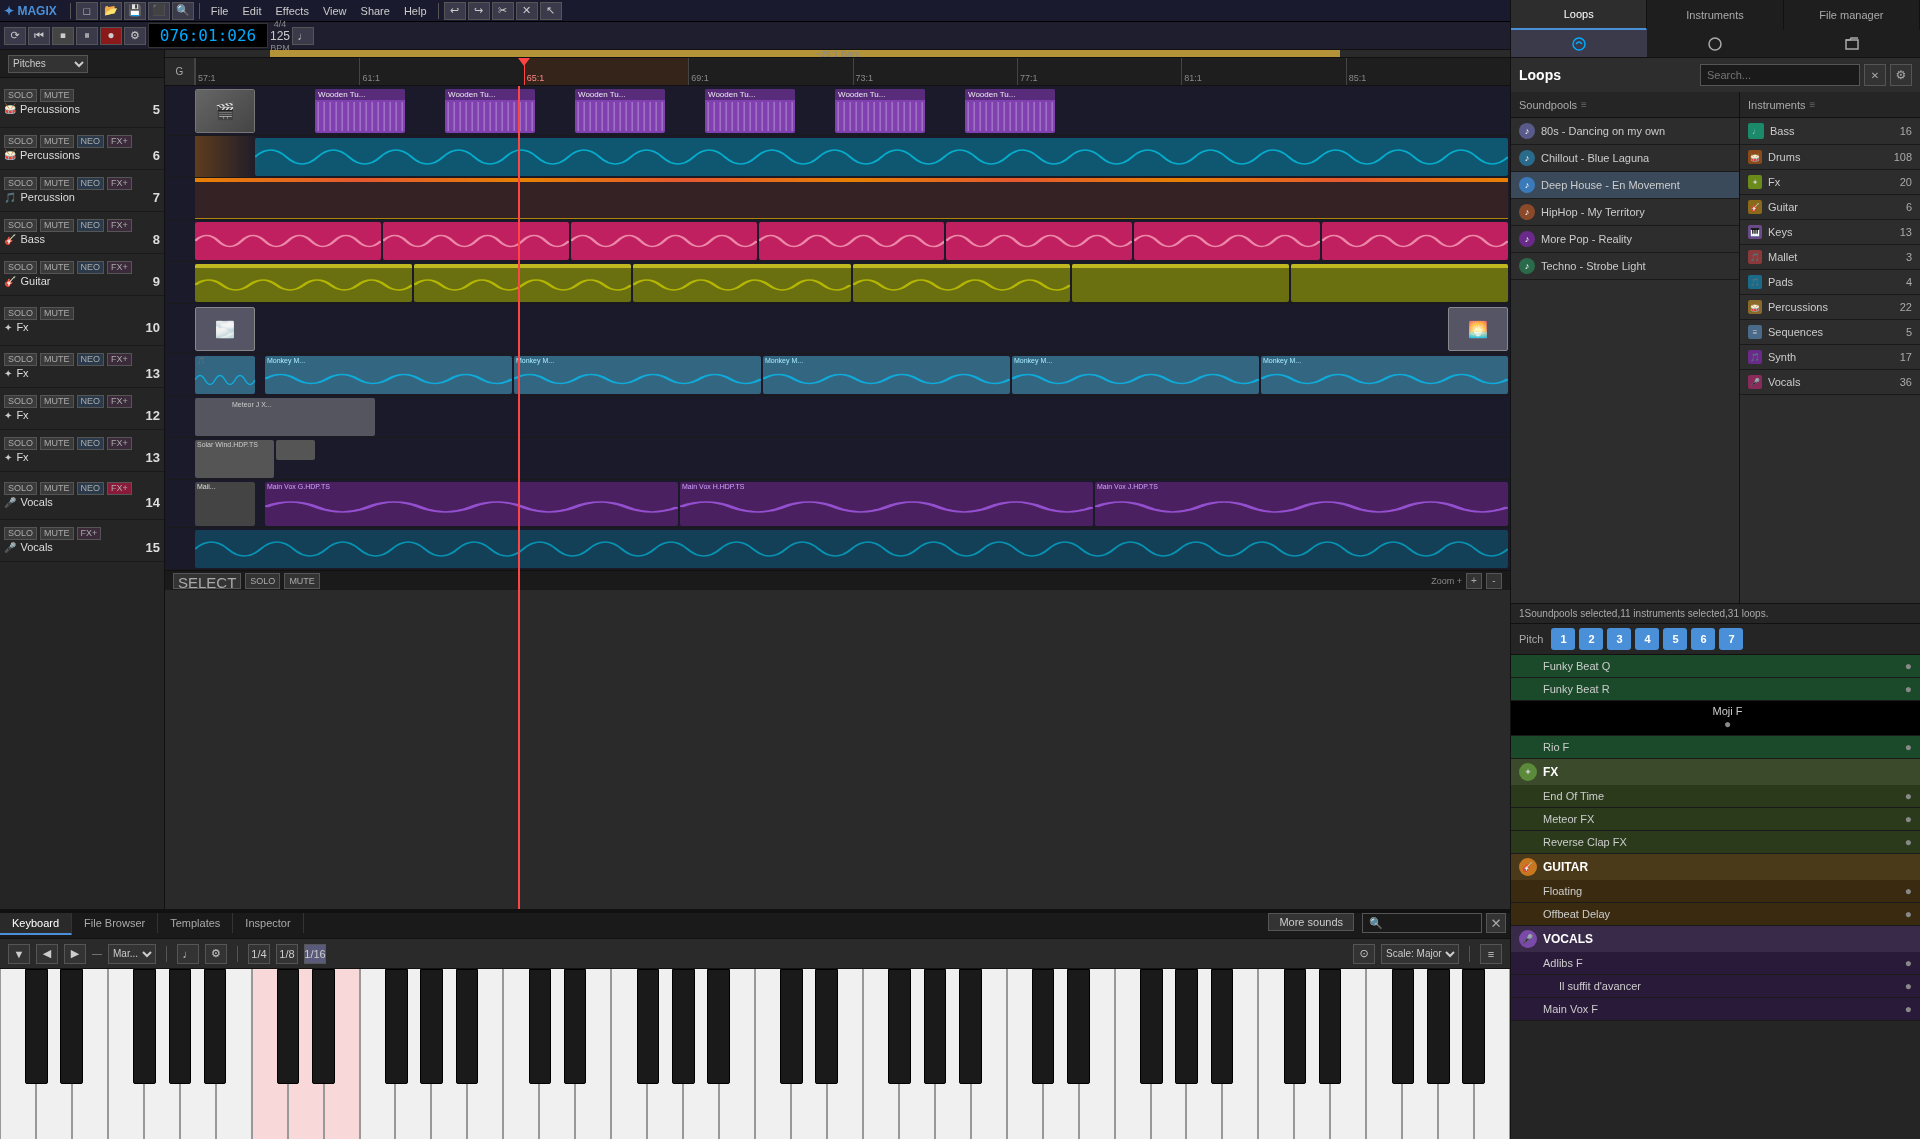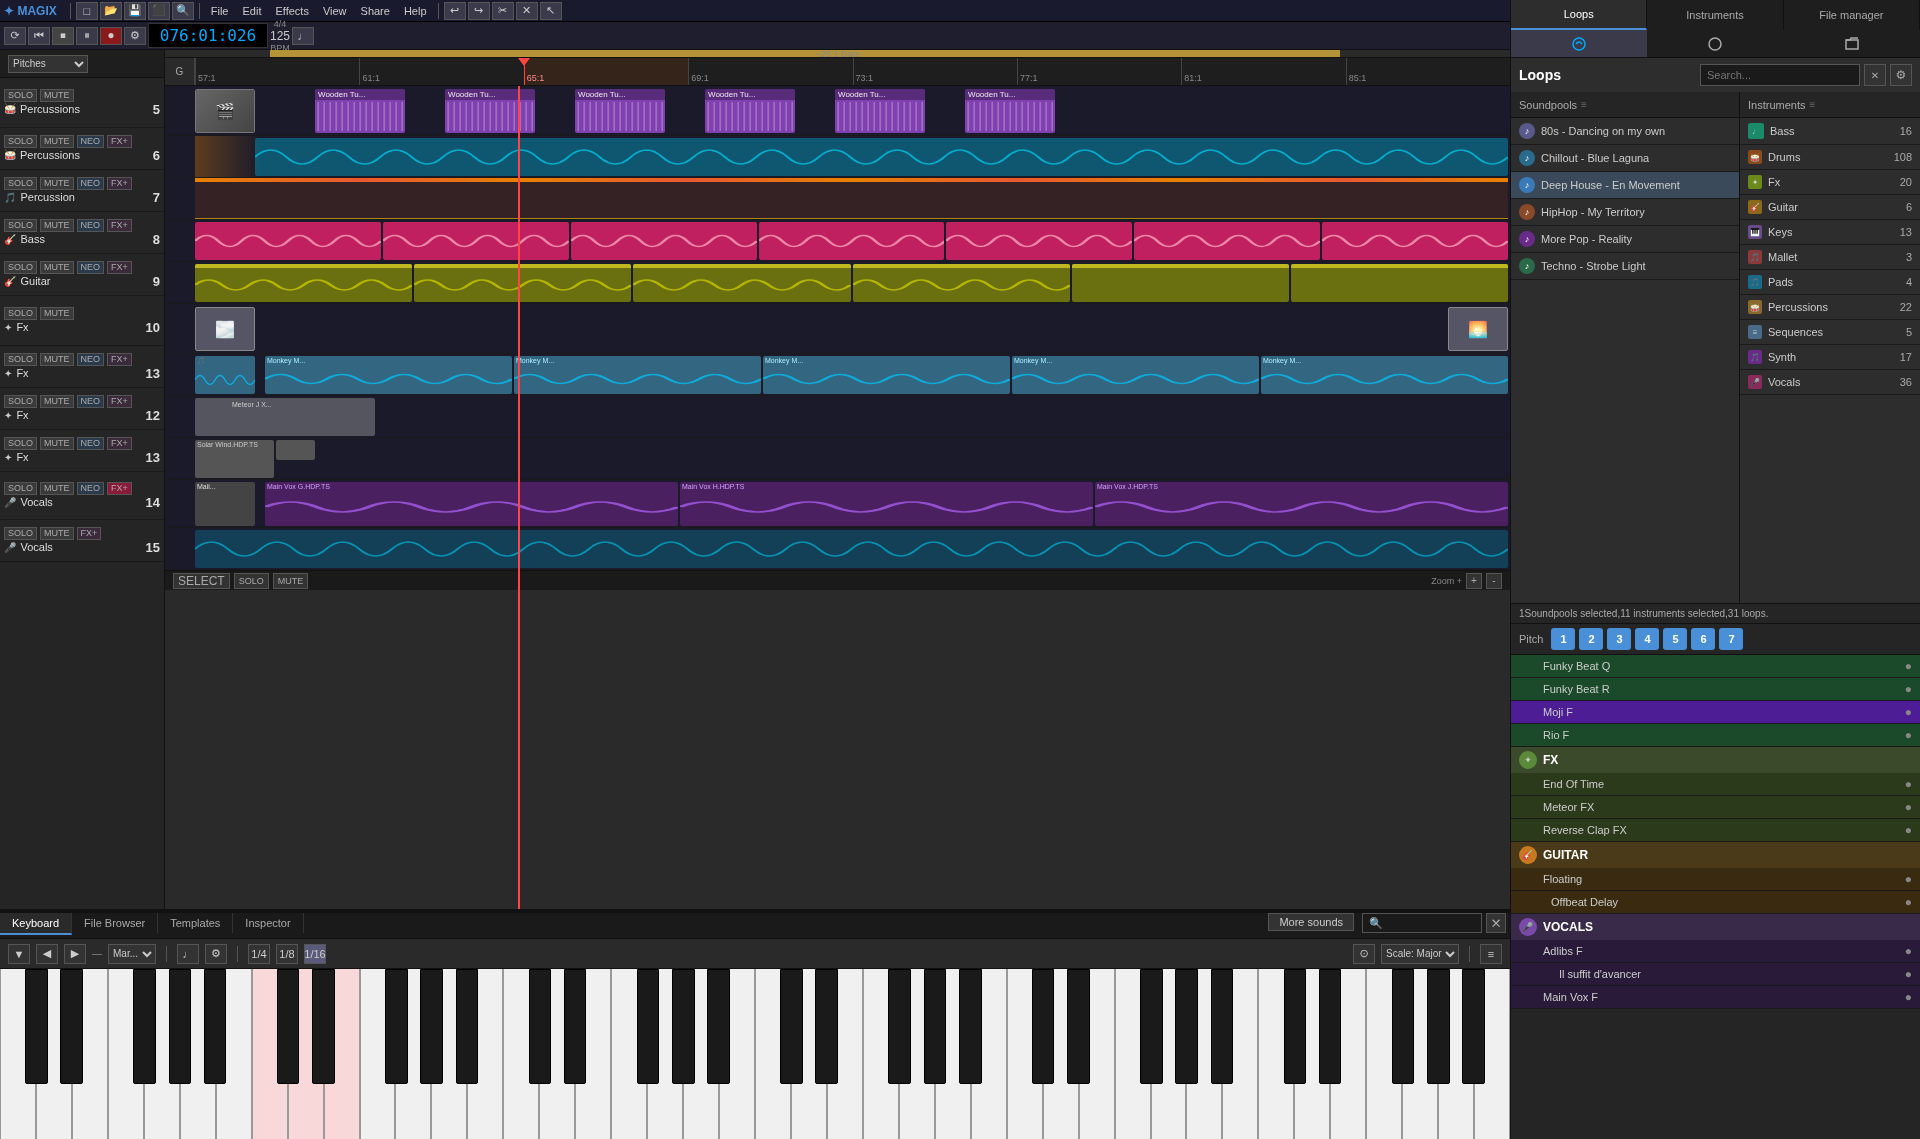--- a/index.html
+++ b/index.html
@@ -592,21 +592,21 @@
         <div class="track-row" style="height:42px; background:#1a1a2a;">
           <div style="position:absolute; left:30px; top:2px; right:2px; height:38px; background:rgba(0,180,220,0.25); border-radius:2px; overflow:hidden;">
             <svg width="100%" height="100%" viewBox="0 0 800 38" preserveAspectRatio="none">
               <path d="M0,19 Q10,5 20,19 Q30,33 40,19 Q50,5 60,19 Q70,33 80,19 Q90,5 100,19 Q110,33 120,19 Q130,5 140,19 Q150,33 160,19 Q170,5 180,19 Q190,33 200,19 Q210,5 220,19 Q230,33 240,19 Q250,5 260,19 Q270,33 280,19 Q290,5 300,19 Q310,33 320,19 Q330,5 340,19 Q350,33 360,19 Q370,5 380,19 Q390,33 400,19 Q410,5 420,19 Q430,33 440,19 Q450,5 460,19 Q470,33 480,19 Q490,5 500,19 Q510,33 520,19 Q530,5 540,19 Q550,33 560,19 Q570,5 580,19 Q590,33 600,19 Q610,5 620,19 Q630,33 640,19 Q650,5 660,19 Q670,33 680,19 Q690,5 700,19 Q710,33 720,19 Q730,5 740,19 Q750,33 760,19 Q770,5 780,19 Q790,33 800,19" stroke="rgba(0,200,240,0.6)" stroke-width="1.5" fill="none"></path>
             </svg>
           </div>
         </div>
 
         <div style="height:20px; background:#1a1a1a; border-top:1px solid #111; display:flex; align-items:center; justify-content:space-between; padding:0 8px;">
           <div style="display:flex; gap:4px;">
-            <button style="font-size:12px; background:#333; border:1px solid #555; color:#aaa; padding:0 4px; height:16px; cursor:pointer;">SELECT</button>
+            <button style="font-size:15px; background:#333; border:1px solid #555; color:#aaa; padding:0 4px; height:16px; cursor:pointer;">SELECT</button>
             <button style="font-size:9px; background:#333; border:1px solid #555; color:#aaa; padding:0 4px; height:16px; cursor:pointer;">SOLO</button>
             <button style="font-size:9px; background:#333; border:1px solid #555; color:#aaa; padding:0 4px; height:16px; cursor:pointer;">MUTE</button>
           </div>
           <div style="display:flex; align-items:center; gap:4px;">
             <span style="font-size:9px; color:#888;">Zoom +</span>
             <button style="width:16px; height:16px; background:#333; border:1px solid #555; color:#aaa; cursor:pointer; font-size:10px;">+</button>
             <button style="width:16px; height:16px; background:#333; border:1px solid #555; color:#aaa; cursor:pointer; font-size:10px;">-</button>
           </div>
         </div>
       </div>
@@ -942,21 +942,21 @@
     <div id="loops-items" style="flex:1; overflow-y:auto; background:#252525;">
 
       <div style="background:#1a4a2a;" class="loop-item">
         <span class="loop-name">Funky Beat Q</span>
         <span class="loop-star">●</span>
       </div>
       <div style="background:#1a4a2a;" class="loop-item">
         <span class="loop-name">Funky Beat R</span>
         <span class="loop-star">●</span>
       </div>
-      <div style="background:#4c1d95;" class="loop-item">
+      <div style="background:#000000;flex-direction:column;" class="loop-item">
         <span class="loop-name">Moji F</span>
         <span class="loop-star">●</span>
       </div>
       <div style="background:#1a4a2a;" class="loop-item">
         <span class="loop-name">Rio F</span>
         <span class="loop-star">●</span>
       </div>
 
       <div style="background:#3a4a2a;">
         <div class="loop-section-header">
@@ -979,21 +979,21 @@
 
       <div style="background:#4a3a1a;">
         <div class="loop-section-header">
           <div class="loop-section-icon" style="background:#c87820;">🎸</div>
           <span class="loop-section-name">GUITAR</span>
         </div>
         <div class="loop-item" style="background:#3a2a10; padding-left:32px;">
           <span class="loop-name">Floating</span>
           <span class="loop-star">●</span>
         </div>
-        <div class="loop-item" style="background:#3a2a10; padding-left:40px;">
+        <div class="loop-item" style="background:#3a2a10; padding-left:32px;">
           <span class="loop-name">Offbeat Delay</span>
           <span class="loop-star">●</span>
         </div>
       </div>
 
       <div style="background:#3a2a4a;">
         <div class="loop-section-header">
           <div class="loop-section-icon" style="background:#7a4aaa;">🎤</div>
           <span class="loop-section-name">VOCALS</span>
         </div>

